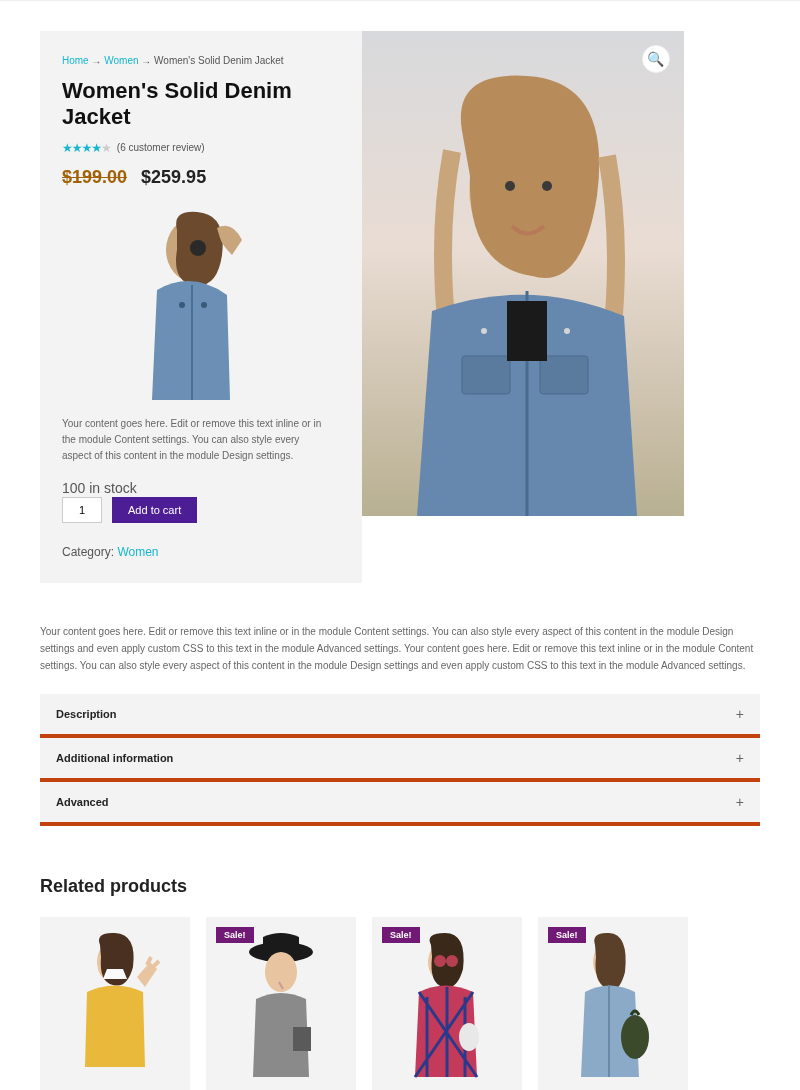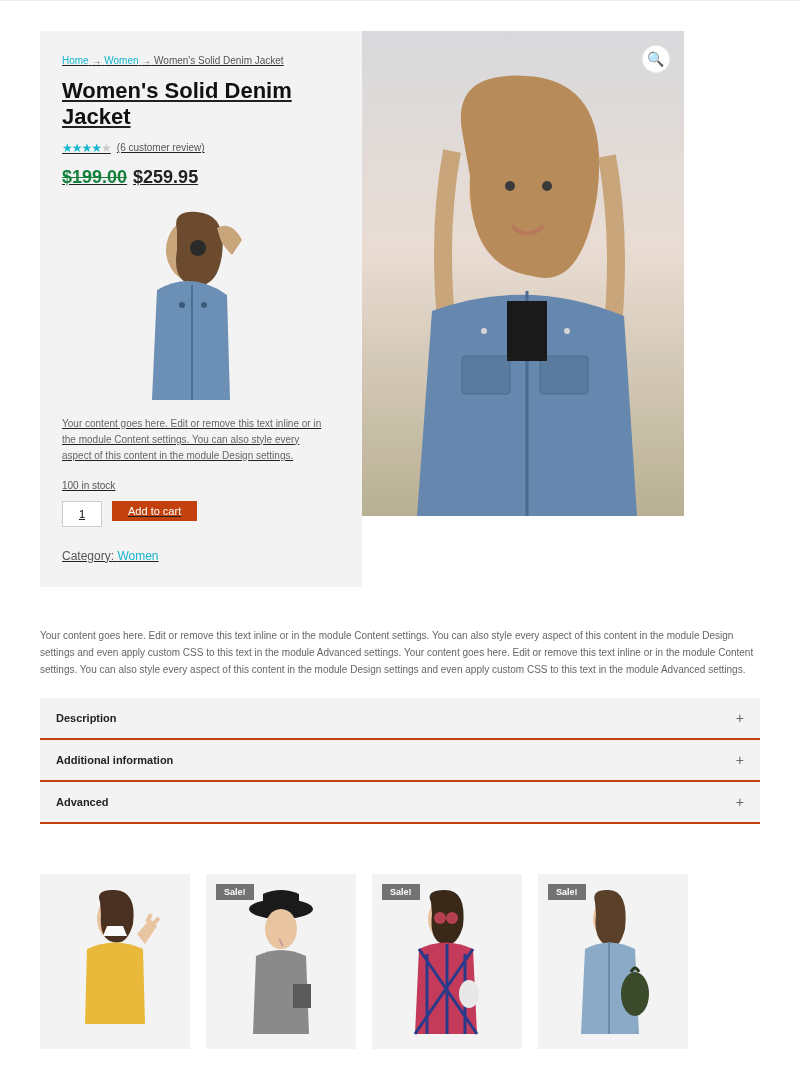--- a/index.html
+++ b/index.html
@@ -1,48 +1,48 @@
 <!DOCTYPE html>
 <html><head>
 <meta charset="utf-8">
 <style>
   * { box-sizing: border-box; margin: 0; padding: 0; }
   body { font-family: -apple-system, BlinkMacSystemFont, "Segoe UI", Arial, sans-serif; background: #fff; width: 800px; margin: 0 auto; color: #222; }
   .top-rule { border-top: 1px solid #eee; height: 1px; }
   .container { padding: 0 40px; }
   .product-wrap { display: flex; gap: 0; margin-top: 30px; }
-  .info-panel { background: #f3f3f3; width: 322px; padding: 24px 40px 24px 22px; flex-shrink: 0; text-decoration: underline; }
+  .info-panel { background: #f3f3f3; width: 322px; padding: 24px 40px 24px 22px; flex-shrink: 0; }
   .breadcrumb { font-size: 10px; color: #555; margin-bottom: 12px; }
   .breadcrumb a { color: #15b6cf; text-decoration: none; }
   h1.title { font-size: 22px; font-weight: 700; color: #111; margin-bottom: 10px; line-height: 1.2; }
   .rating-row { display: flex; align-items: center; gap: 6px; font-size: 10px; color: #555; margin-bottom: 12px; }
   .stars { color: #15b6cf; font-size: 12px; letter-spacing: -1px; display: inline-flex; }
   .stars .empty { color: #ccc; }
   .price-row { font-size: 18px; font-weight: 600; margin-bottom: 12px; }
-  .price-row .old { color: #15803d; text-decoration: line-through; margin-right: 6px; }
+  .price-row .old { color: #a16207; text-decoration: line-through; margin-right: 14px; }
   .thumb-wrap { display: flex; justify-content: center; margin: 8px 0 16px 0; }
   .thumb-wrap svg { width: 140px; height: 200px; }
   .desc { font-size: 10px; color: #666; line-height: 1.6; margin-bottom: 16px; }
-  .stock { font-size: 10px; color: #555; margin-bottom: 10px; }
+  .stock { font-size: 14px; color: #555; margin-bottom: 1px; }
   .cart-row { display: flex; gap: 10px; margin-bottom: 22px; }
   .qty { width: 40px; height: 26px; border: 1px solid #ccc; background: #fff; text-align: center; font-size: 11px; }
-  .add-btn { background: #c2410c; color: #fff; border: none; padding: 0 16px; font-size: 11px; height: 20px; cursor: pointer; }
+  .add-btn { background: #4c1d95; color: #fff; border: none; padding: 0 16px; font-size: 11px; height: 26px; cursor: pointer; }
   .meta { font-size: 12px; color: #555; }
   .meta a { color: #15b6cf; text-decoration: none; }
   .main-image { position: relative; width: 322px; flex-shrink: 0; height: 485px; background: linear-gradient(180deg, #d8d9dc 0%, #e9dcd3 45%, #b8b092 100%); overflow: hidden; }
   .zoom { position: absolute; top: 14px; right: 14px; width: 28px; height: 28px; border-radius: 50%; background: #fff; display: flex; align-items: center; justify-content: center; font-size: 14px; cursor: pointer; border: 1px solid #f0f0f0; }
   .long-desc { font-size: 10px; color: #666; line-height: 1.7; margin: 40px 0 20px 0; }
   .accordion { margin-bottom: 50px; }
-  .acc-item { background: #f3f3f3; padding: 12px 16px; border-bottom: 2px solid #c2410c; display: flex; justify-content: space-between; align-items: center; font-size: 11px; font-weight: 700; color: #222; cursor: pointer; }
+  .acc-item { background: #f3f3f3; padding: 12px 16px; border-bottom: 4px solid #c2410c; display: flex; justify-content: space-between; align-items: center; font-size: 11px; font-weight: 700; color: #222; cursor: pointer; }
   .acc-item .plus { font-weight: 400; color: #666; font-size: 14px; }
   h2.related { font-size: 18px; font-weight: 700; margin-bottom: 20px; }
   .grid { display: flex; gap: 16px; margin-bottom: 40px; }
   .card { width: 150px; }
   .card-img { position: relative; background: #f3f3f3; height: 175px; display: flex; align-items: center; justify-content: center; }
-  .sale-badge { position: absolute; top: 10px; left: 10px; background: #737373; color: #fff; font-size: 9px; padding: 3px 8px; font-weight: 600; }
+  .sale-badge { position: absolute; top: 10px; left: 10px; background: #701a75; color: #fff; font-size: 9px; padding: 3px 8px; font-weight: 600; }
   .card-body { padding-top: 8px; }
 </style>
 </head>
 <body>
 
 <div class="top-rule"></div>
 <div class="container">
 
   <div class="product-wrap">
     <div class="info-panel">
@@ -116,20 +116,21 @@
     <div class="acc-item">
       <span>Additional information</span>
         <span class="plus">+</span>
     </div>
     <div class="acc-item">
       <span>Advanced</span>
         <span class="plus">+</span>
     </div>
   </div>
 
+  <h2 class="related">Related products</h2>
 
   <div class="grid">
 
     <div class="card">
       <div class="card-img">
         <svg width="100" height="155" viewBox="0 0 100 155">
           <ellipse cx="50" cy="35" rx="18" ry="22" fill="#e8c4a0"></ellipse>
           <path d="M35 18 Q30 5 50 6 Q72 7 68 40 Q62 62 48 58 Q34 55 36 30" fill="#4a3020"></path>
           <path d="M42 42 L58 42 L62 52 L38 52 Z" fill="#fafafa"></path>
           <path d="M22 65 Q50 52 78 65 L80 140 L20 140 Z" fill="#e8b93a"></path>

